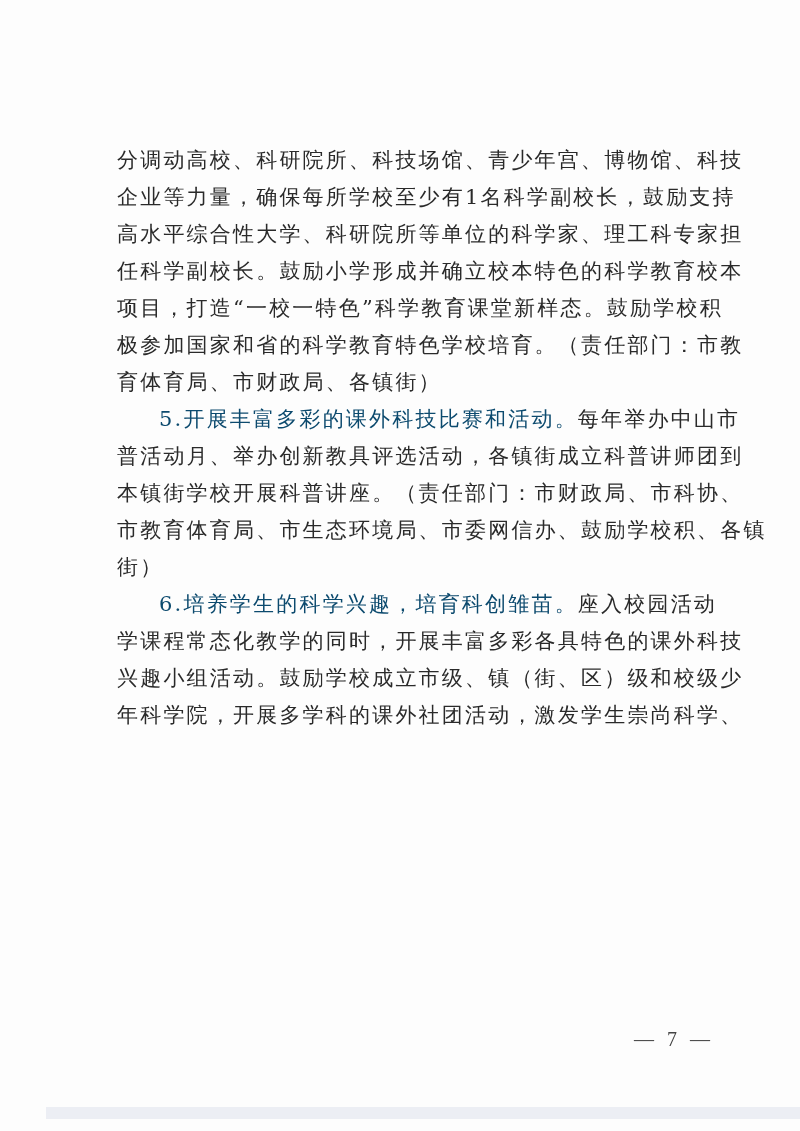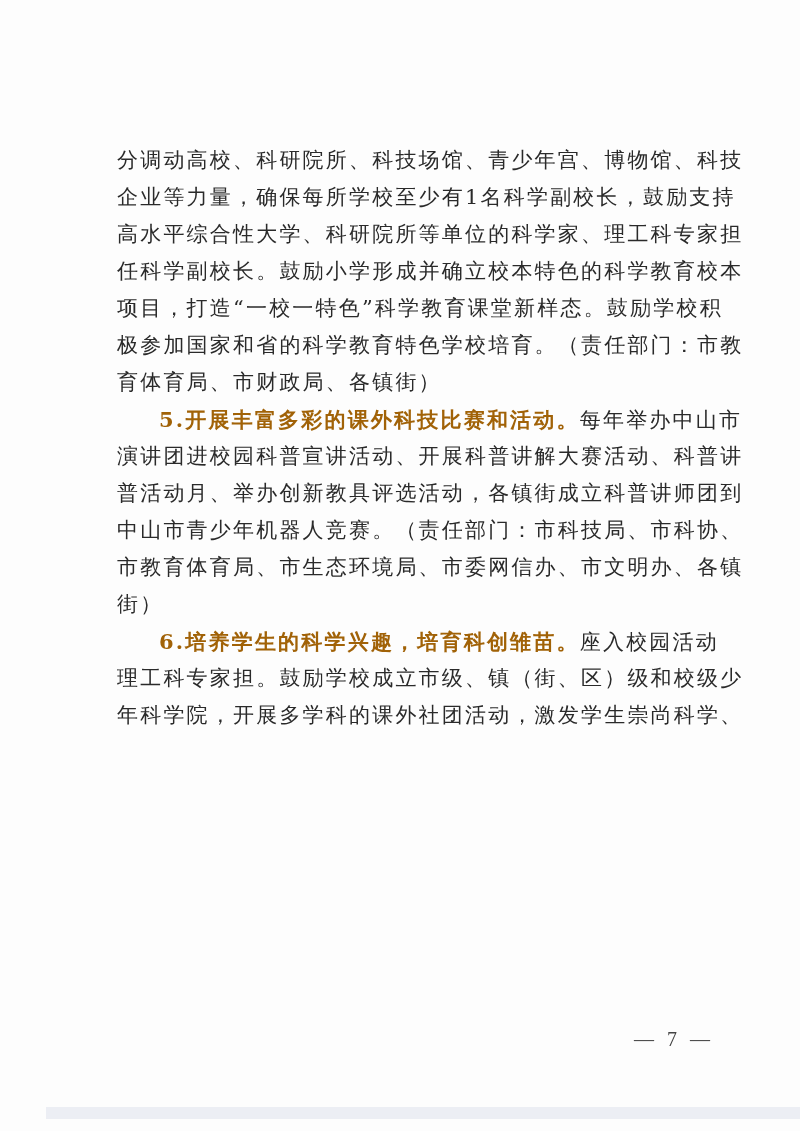--- a/index.html
+++ b/index.html
@@ -13,21 +13,21 @@
     .text-block {
       position: absolute; left: 101px; top: 142px; width: 600px;
     }
     .line {
       height: 37px; line-height: 37px; font-size: 21px;
       white-space: nowrap; letter-spacing: 2.2px;
       text-align: justify; text-align-last: justify;
     }
     .line.last { text-align-last: left; font-family: Liberation Serif, serif; }
     .indent { padding-left: 42px; }
-    .bold { font-weight: bold; color: #a16207; }
+    .bold { font-weight: normal; color: #0c4a6e; }
     .page-number {
       position: absolute; left: 618px; top: 1028px;
       font-size: 20px; color: #444; letter-spacing: 4px;
       font-family: "Liberation Serif", serif;
     }
     .scan-band {
       position: absolute; left: 30px; top: 1107px; width: 770px; height: 12px;
       background: #eceef4;
     }
   </style>
@@ -39,26 +39,26 @@
     <div class="line">分调动高校、科研院所、科技场馆、青少年宫、博物馆、科技</div>
     <div class="line">企业等力量，确保每所学校至少有1名科学副校长，鼓励支持</div>
     <div class="line">高水平综合性大学、科研院所等单位的科学家、理工科专家担</div>
     <div class="line">任科学副校长。鼓励小学形成并确立校本特色的科学教育校本</div>
     <div class="line">项目，打造“一校一特色”科学教育课堂新样态。鼓励学校积</div>
     <div class="line">极参加国家和省的科学教育特色学校培育。（责任部门：市教</div>
     <div class="line last">育体育局、市财政局、各镇街）</div>
 
 
     <div class="line indent"><span class="bold">5.开展丰富多彩的课外科技比赛和活动。</span><span>每年举办中山市</span></div>
-    <div class="line">演讲团进校园科普宣讲活动、开展科普讲解大赛活动、科普讲</div>
     <div class="line">普活动月、举办创新教具评选活动，各镇街成立科普讲师团到</div>
-    <div class="line">中山市青少年机器人竞赛。（责任部门：市科技局、市科协、</div>
-    <div class="line">市教育体育局、市生态环境局、市委网信办、市文明办、各镇</div>
+    <div class="line">本镇街学校开展科普讲座。（责任部门：市财政局、市科协、</div>
+    <div class="line">市教育体育局、市生态环境局、市委网信办、鼓励学校积、各镇</div>
     <div class="line last">街）</div>
 
     <div class="line indent"><span class="bold">6.培养学生的科学兴趣，培育科创雏苗。</span><span>座入校园活动</span></div>
-    <div class="line">理工科专家担。鼓励学校成立市级、镇（街、区）级和校级少</div>
+    <div class="line">学课程常态化教学的同时，开展丰富多彩各具特色的课外科技</div>
+    <div class="line">兴趣小组活动。鼓励学校成立市级、镇（街、区）级和校级少</div>
     <div class="line">年科学院，开展多学科的课外社团活动，激发学生崇尚科学、</div>
   </div>
 
   <div class="page-number">— 7 —</div>
   <div class="scan-band"></div>
 </div>
 
 </body></html>

